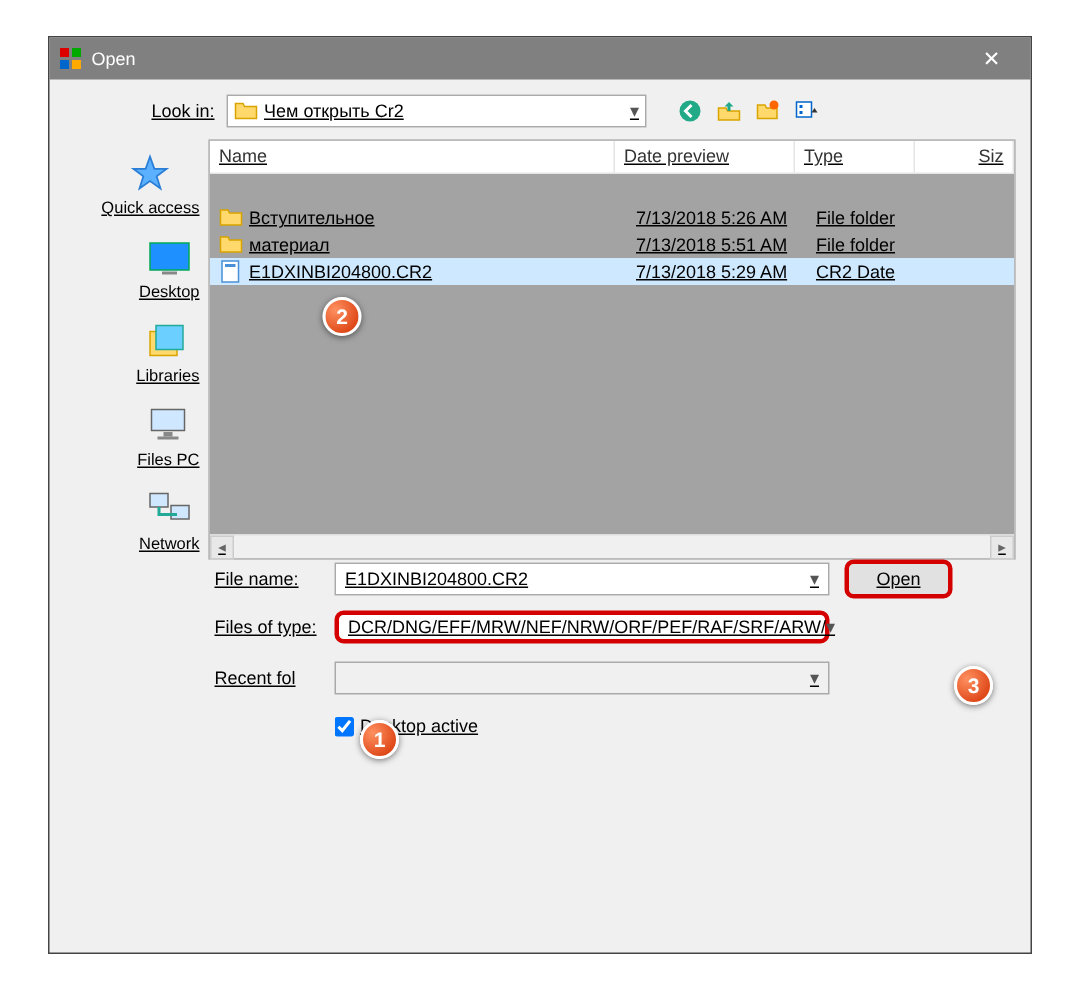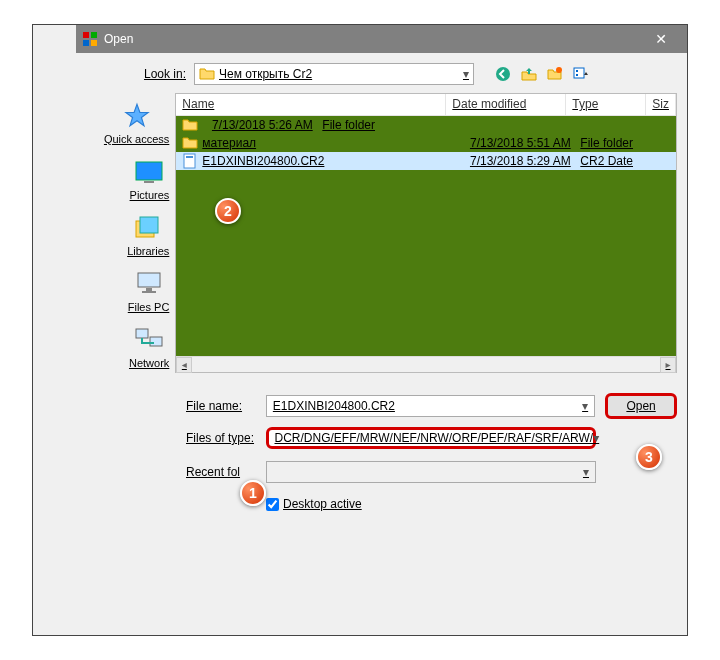--- a/index.html
+++ b/index.html
@@ -1,53 +1,53 @@
 <!DOCTYPE html>
 <html><head>
 <meta charset="utf-8">
 <style>
 * { box-sizing: border-box; margin: 0; padding: 0; font-family: "Segoe UI", Tahoma, sans-serif; font-size: 12px; }
 body { background: #fff; width: 720px; height: 660px; position: relative; }
-.outer { position: absolute; left: 32px; top: 24px; width: 656px; height: 612px; border: 1px solid #444; background: #f0f0f0; padding-left: 43px; }
+.outer { position: absolute; left: 32px; top: 24px; width: 656px; height: 612px; border: 1px solid #444; background: #f0f0f0; }
 .titlebar { height: 28px; background: #808080; display: flex; align-items: center; padding: 0 6px; color: #fff; }
 .titlebar .ico { width: 16px; height: 16px; margin-right: 6px; display: inline-flex; align-items: center; justify-content: center; }
 .titlebar .ico svg { width: 16px; height: 16px; }
 .titlebar .spacer { flex: 1; }
 .titlebar .close { width: 40px; height: 28px; display: flex; align-items: center; justify-content: center; color: #fff; font-size: 14px; cursor: pointer; }
 .body { padding: 10px 10px 10px 10px; text-decoration: underline; }
 .row-lookin { display: flex; align-items: center; gap: 8px; margin-bottom: 8px; }
 .row-lookin .lbl { width: 100px; text-align: right; }
 .row-lookin .combo { flex: 0 0 280px; height: 22px; border: 1px solid #aaa; background: #fff; display: flex; align-items: center; padding: 0 4px; }
 .row-lookin .combo .folder-ico { width: 16px; height: 16px; margin-right: 4px; }
 .row-lookin .combo .caret { margin-left: auto; color: #555; }
 .row-lookin .navicons { display: flex; align-items: center; gap: 8px; margin-left: 12px; }
 .row-lookin .navicons span { width: 18px; height: 18px; display: flex; align-items: center; justify-content: center; cursor: pointer; }
 .main { display: flex; gap: 6px; }
 .sidebar { width: 90px; display: flex; flex-direction: column; gap: 12px; align-items: flex-end; padding-top: 8px; }
 .side-item { display: flex; flex-direction: column; align-items: center; gap: 2px; cursor: pointer; }
 .side-item .ico { width: 36px; height: 30px; display: flex; align-items: center; justify-content: center; }
 .side-item .txt { font-size: 11px; color: #000; }
-.filelist { flex: 1; border: 1px solid #bbb; background: #4d7c0f; height: 280px; display: flex; flex-direction: column; }
+.filelist { flex: 1; border: 1px solid #bbb; background: #a3a3a3; height: 280px; display: flex; flex-direction: column; gap: 20px; }
 .list-header { display: flex; background: #fff; border-bottom: 1px solid #e5e5e5; height: 22px; }
 .list-header div { border-right: 1px solid #e5e5e5; padding: 3px 6px; color: #333; }
 .col-name { flex: 0 0 270px; }
 .col-date { flex: 0 0 120px; }
 .col-type { flex: 0 0 80px; }
 .col-size { flex: 1; text-align: right; }
 .list-body { flex: 1; overflow: auto; }
 .file-row { display: flex; height: 18px; align-items: center; padding: 0 6px; }
 .file-row.selected { background: #cde8ff; }
 .file-row .ico { width: 16px; height: 16px; margin-right: 4px; }
 .file-row .n { flex: 0 0 258px; }
-.file-row .d { flex: 0 0 120px; text-align: center; }
+.file-row .d { flex: 0 0 120px; }
 .file-row .t { flex: 0 0 80px; }
 .scroll-h { height: 16px; background: #f0f0f0; display: flex; align-items: center; border-top: 1px solid #ddd; }
 .scroll-h .arrow { width: 16px; height: 16px; background: #e8e8e8; border: 1px solid #ccc; display: flex; align-items: center; justify-content: center; color: #666; cursor: pointer; font-size: 10px; }
 .scroll-h .track { flex: 1; }
-.form-rows { margin-top: 20px; margin-left: 100px; }
+.form-rows { margin-top: 0; margin-left: 100px; }
 .form-row { display: flex; align-items: center; gap: 10px; margin-bottom: 8px; }
 .form-row .lbl { width: 70px; }
 .form-row .combo { width: 330px; height: 22px; border: 1px solid #aaa; background: #fff; display: flex; align-items: center; padding: 0 6px; }
 .form-row .combo.hl { border: 3px solid #d40000; border-radius: 6px; }
 .form-row .combo .caret { margin-left: auto; color: #555; }
 .form-row .btn { width: 72px; height: 22px; background: #e1e1e1; border: 1px solid #888; cursor: pointer; display: flex; align-items: center; justify-content: center; }
 .form-row .btn.hl { border: 3px solid #d40000; border-radius: 6px; height: 26px; }
 .recent-row { display: flex; align-items: center; gap: 10px; margin: 12px 0 8px 0; }
 .recent-row .lbl { width: 70px; }
 .recent-row .combo { width: 330px; height: 22px; border: 1px solid #aaa; background: #f0f0f0; display: flex; align-items: center; padding: 0 6px; }
@@ -129,21 +129,21 @@
             </span>
           <span class="txt">Quick access</span>
         </div>
         <div class="side-item">
           <span class="ico">
               <svg width="30" height="24" viewBox="0 0 30 24">
                 <rect x="2" y="2" width="26" height="18" fill="#1e90ff" stroke="#0a5"></rect>
                 <rect x="10" y="21" width="10" height="2" fill="#888"></rect>
               </svg>
             </span>
-          <span class="txt">Pictures</span>
+          <span class="txt">Desktop</span>
         </div>
         <div class="side-item">
           <span class="ico">
               <svg width="30" height="26" viewBox="0 0 30 26">
                 <rect x="3" y="6" width="18" height="16" fill="#ffd96b" stroke="#d9a400"></rect>
                 <rect x="7" y="2" width="18" height="16" fill="#6bd0ff" stroke="#2a9"></rect>
               </svg>
             </span>
           <span class="txt">Libraries</span>
         </div>
@@ -165,29 +165,30 @@
                 <path d="M8 11v5h12" stroke="#2a9" fill="none" stroke-width="2"></path>
               </svg>
             </span>
           <span class="txt">Network</span>
         </div>
       </div>
 
       <div class="filelist">
         <div class="list-header">
           <div class="col-name">Name</div>
-          <div class="col-date">Date modified</div>
+          <div class="col-date">Date preview</div>
           <div class="col-type">Type</div>
           <div class="col-size">Siz</div>
         </div>
         <div class="list-body">
           <div class="file-row">
             <span class="ico"><svg viewBox="0 0 16 16">
                   <path d="M1 3h5l1 2h8v8H1z" fill="#ffd96b" stroke="#d9a400"></path>
                 </svg></span>
+            <span class="n">Вступительное</span>
             <span class="d">7/13/2018 5:26 AM</span>
             <span class="t">File folder</span>
           </div>
           <div class="file-row">
             <span class="ico"><svg viewBox="0 0 16 16">
                   <path d="M1 3h5l1 2h8v8H1z" fill="#ffd96b" stroke="#d9a400"></path>
                 </svg></span>
             <span class="n">материал</span>
             <span class="d">7/13/2018 5:51 AM</span>
             <span class="t">File folder</span>

